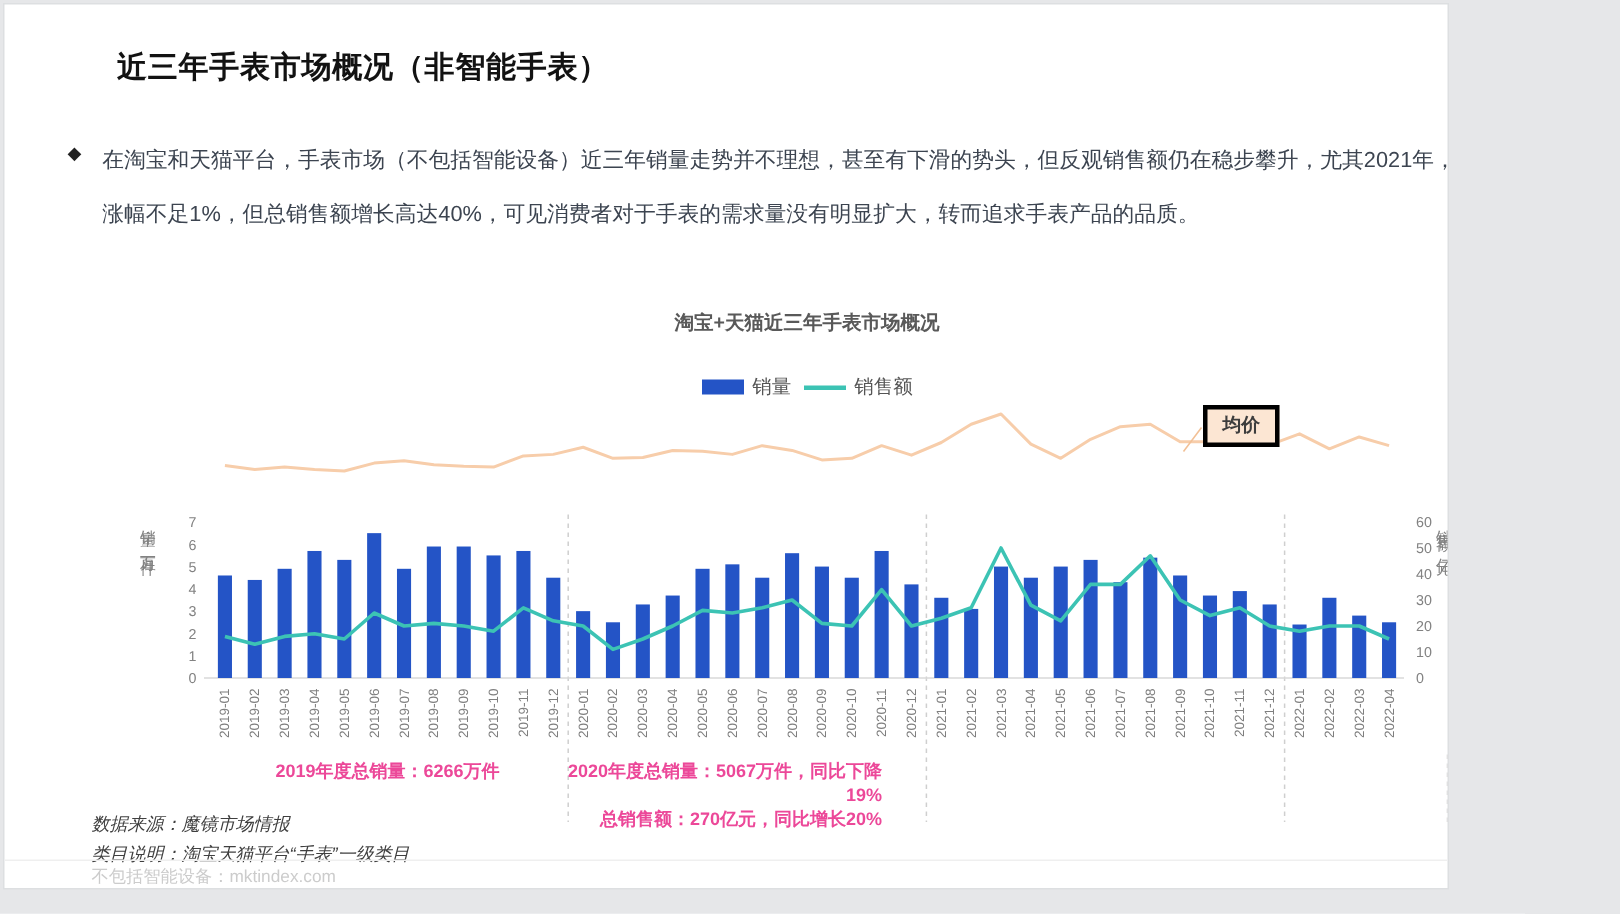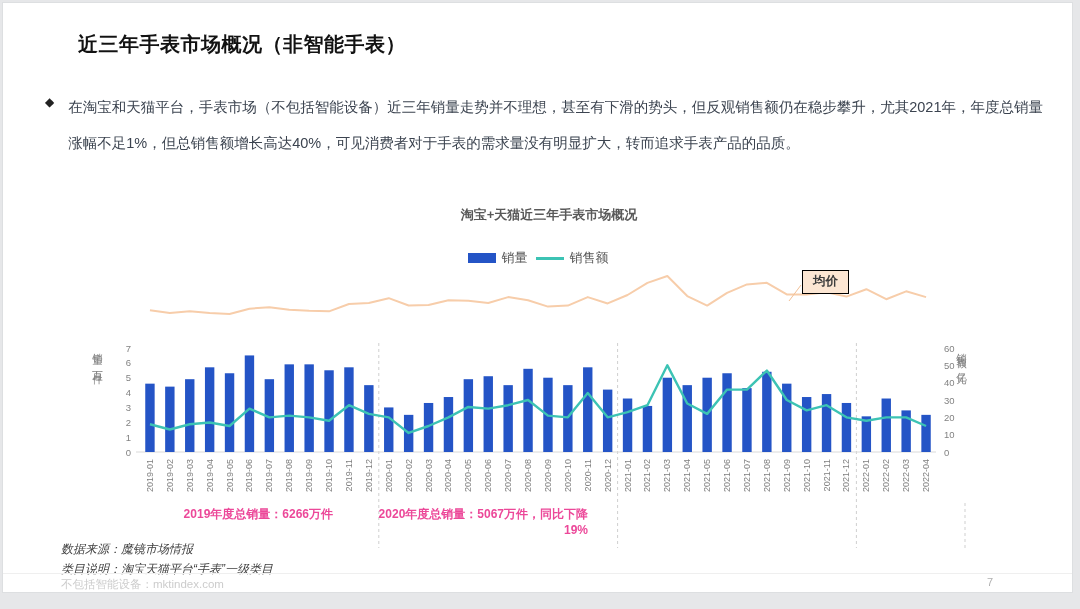--- a/index.html
+++ b/index.html
@@ -1,33 +1,33 @@
 <!DOCTYPE html>
 <html><head>
 <meta charset="utf-8">
 <style>
   * { margin:0; padding:0; box-sizing:border-box; }
   html,body { width:1080px; height:609px; background:#e6e7e9; font-family:"Liberation Sans","DejaVu Sans",sans-serif; }
-  .slide { position:absolute; left:3px; top:3px; width:1069px; height:589px; background:#ffffff; overflow:hidden; box-shadow:0 0 0 1px #dddfe1;padding-left:20px; }
+  .slide { position:absolute; left:3px; top:3px; width:962px; height:589px; background:#ffffff; overflow:hidden; box-shadow:0 0 0 1px #dddfe1;padding-left:20px; }
 
   .page-title { position:absolute; left:75px; top:28px; font-size:20px; font-weight:700; color:#121212; letter-spacing:.5px; }
 
   .bullet-row { position:absolute; left:42px; top:86px; width:1000px; display:flex; }
   .bullet-marker { font-size:12px; color:#222; margin:6px 14px 0 0; flex:0 0 auto; }
   .bullet-text { font-size:14.5px; line-height:36px; color:#3c4450; }
 
-  .chart-title { position:absolute; left:346px; top:203px; width:400px; text-align:center; font-size:13px; font-weight:700; color:#595959; }
+  .chart-title { position:absolute; left:335px; top:203px; width:400px; text-align:center; font-size:13px; font-weight:700; color:#595959; }
 
   .legend { position:absolute; left:335px; top:246px; width:400px; display:flex; justify-content:center; align-items:flex-start; gap:8px; }
   .legend-item { display:flex; align-items:center; gap:6px; }
   .legend-label { font-size:13px; color:#555; }
   .swatch-bar { width:28px; height:10px; background:#2454c6; }
   .swatch-line { width:28px; height:3px; background:#3cc3b4; }
 
-  .avg-badge { position:absolute; left:799px; top:267px; background:#fce6d3; border:1px solid #000000; color:#3d3d3d; font-size:12.5px; font-weight:700; padding:2px 10px 3px 10px; }
+  .avg-badge { position:absolute; left:799px; top:267px; background:#fce6d3; border:3px solid #000000; color:#3d3d3d; font-size:12.5px; font-weight:700; padding:2px 10px 3px 10px; }
 
   .axis-title { position:absolute; writing-mode:vertical-rl; font-size:10.5px; color:#828282; letter-spacing:2px; }
   .axis-title.left { left:88px; top:342px; }
   .axis-title.right { left:952px; top:342px; }
 
   #chart-svg { position:absolute; left:0; top:0; width:1069px; height:589px; }
   #chart-svg text { font-family:"Liberation Sans","DejaVu Sans",sans-serif; }
 
   .annotation { position:absolute; text-align:right; font-size:12px; font-weight:600; color:#ec4899; line-height:16px; }
   .annotation.a0 { left:150px; top:503px; width:180px; }
@@ -175,20 +175,21 @@
   <div class="avg-badge">均价</div>
 
   <div class="axis-title left">销量：百万件</div>
   <div class="axis-title right">销售额：亿元</div>
 
   <div class="annotation a0">
     <div>2019年度总销量：6266万件</div>
   </div>
   <div class="annotation a1">
     <div>2020年度总销量：5067万件，同比下降19%</div>
+    <div>总销售额：270亿元，同比增长20%</div>
   </div>
 
   <div class="footer-note src">数据来源：魔镜市场情报</div>
   <div class="footer-note cat">类目说明：淘宝天猫平台“手表”一级类目</div>
   <div class="footer-bar"></div>
   <div class="brand">不包括智能设备：mktindex.com</div>
   <div class="page-number">7</div>
 
 </div>
 

